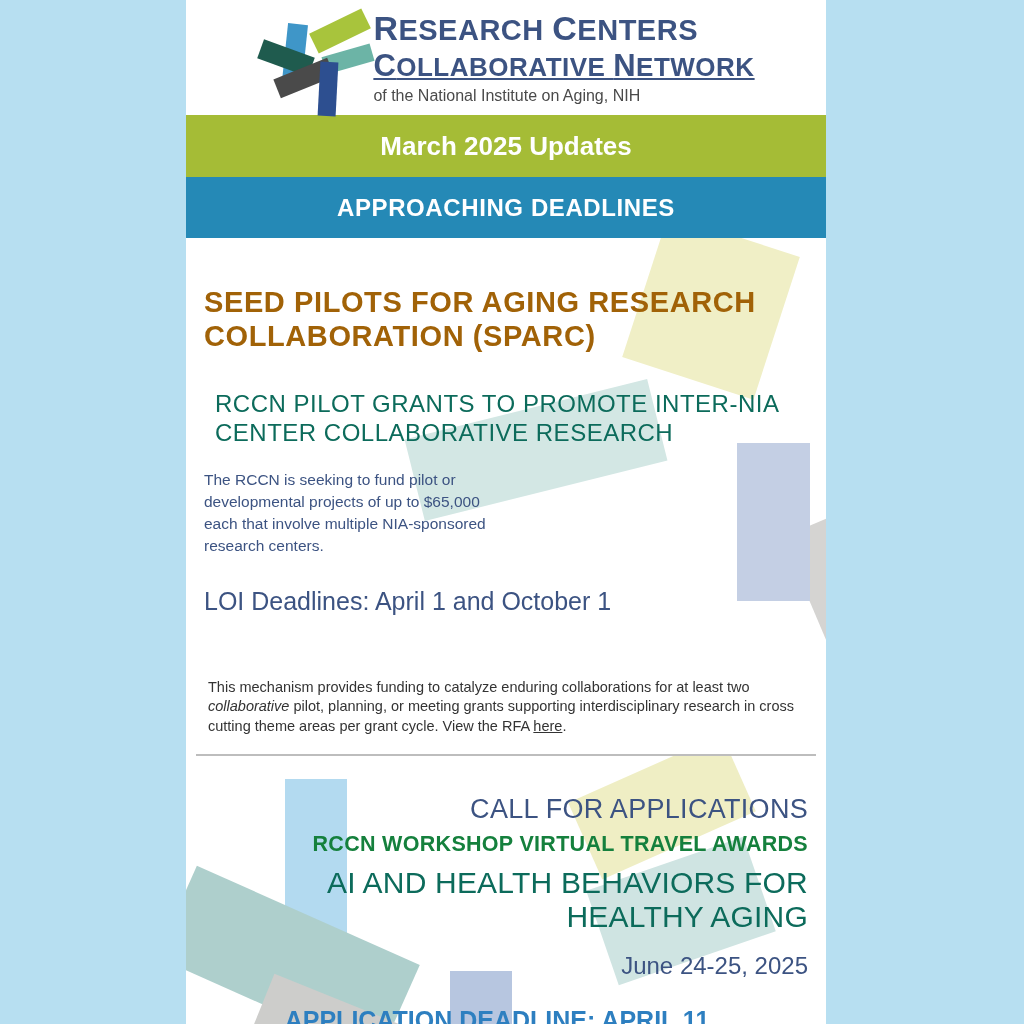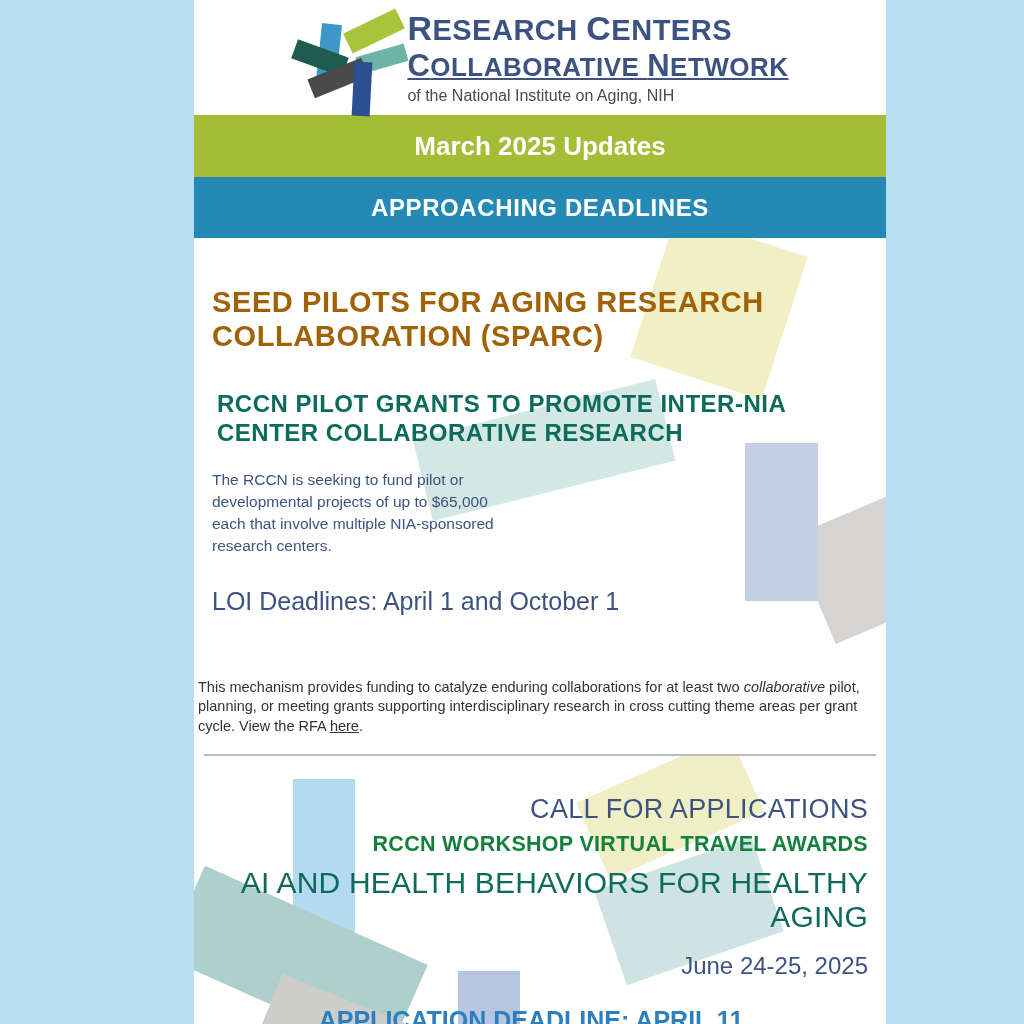--- a/index.html
+++ b/index.html
@@ -4,21 +4,21 @@
 <title>RCCN March 2025 Updates</title>
 <style>
   html,body{margin:0;padding:0;}
   body{
     width:1024px;height:1024px;overflow:hidden;
     background:#b7dff1;
     font-family:"Liberation Sans", sans-serif;
   }
   .page{position:relative;width:1024px;height:1024px;}
   .card{
-    position:absolute;left:194px;top:0;width:692px;height:1024px;
+    position:absolute;left:186px;top:0;width:640px;height:1024px;
     background:#ffffff;overflow:hidden;
   }
 
   
   .logo-header{
     position:relative;height:115px;background:#ffffff;
     display:flex;align-items:center;justify-content:center;
   }
   .logo-wrap{display:flex;align-items:center;gap:12px;}
   .logo-mark{position:relative;width:104px;height:104px;flex:0 0 104px;}
@@ -62,34 +62,34 @@
   .s1-lav{left:551px;top:205px;width:73px;height:158px;background:#c4cfe4;}
   .s1-gray{left:608px;top:240px;width:280px;height:116px;background:#d5d4d2;
     transform:rotate(-23deg);}
 
   .s1-body{position:relative;padding:48px 0 0 18px;}
   .h-blue{
     color:#a16207;font-weight:bold;font-size:29px;line-height:1.17;
     letter-spacing:.6px;margin:0;
   }
   .h-green{
-    color:#0c6b5b;font-weight:bold;font-size:24px;line-height:1.2;
-    letter-spacing:.5px;margin:36px 0 0 5px;
+    color:#0c6b5b;font-weight:normal;font-size:24px;line-height:1.2;
+    letter-spacing:.5px;margin:36px 0 0 11px;
   }
   .p-blue{
     color:#3c5382;font-size:15.5px;line-height:1.42;margin:22px 0 0 0;
     max-width:300px;
   }
   .loi{
     color:#3c5382;font-size:25px;margin:30px 0 0 0;
   }
 
   
   .mech{
-    position:relative;padding:8px 10px 0 4px;
+    position:relative;padding:8px 10px 0 22px;
     color:#333333;font-size:14.5px;line-height:1.33;
   }
   .mech i{font-style:italic;}
   .mech a{color:#333333;text-decoration:underline;}
 
   .rule{
     margin:18px 10px 0 10px;height:0;
     border-top:2px solid #bdbdbd;
   }
 

